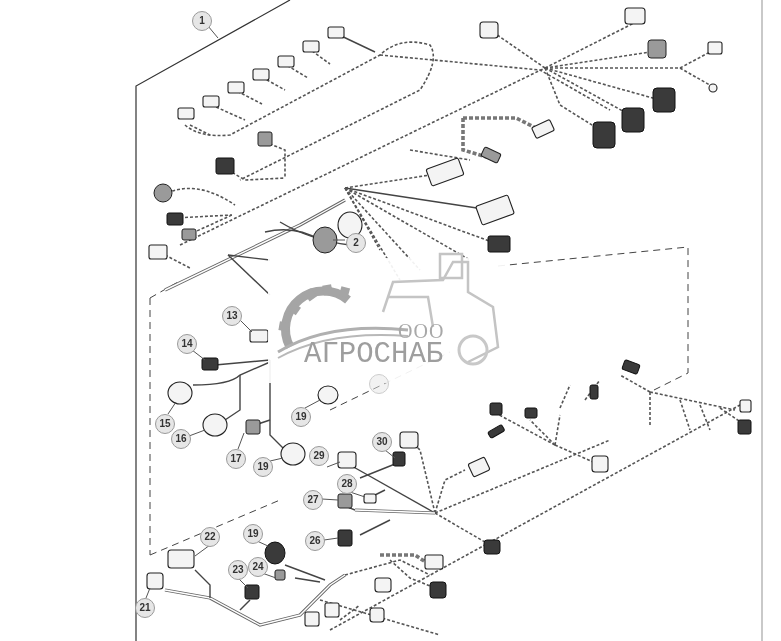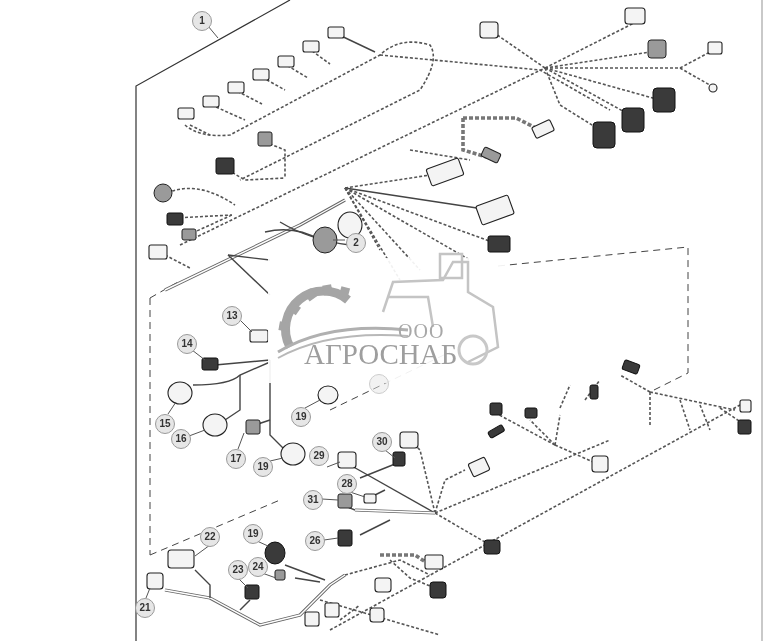--- a/index.html
+++ b/index.html
@@ -19,21 +19,21 @@
   .conn-mid { fill: #9a9a9a; stroke: #222; stroke-width: 1; }
   .right-rule { position: absolute; left: 761px; top: 0; width: 2px; height: 641px; background: #c9c9c9; }
   .callout { position: absolute; width: 18px; height: 18px; border-radius: 50%;
              background: #e6e6e6; border: 1px solid #9a9a9a; color: #333;
              font-size: 10px; font-weight: bold; line-height: 18px; text-align: center;
              box-sizing: content-box; }
   .watermark { position: absolute; left: 268px; top: 252px; width: 240px; height: 135px; }
   .wm-bg { position: absolute; left: 0; top: 6px; width: 240px; height: 125px; background: rgba(255,255,255,0.92); }
   .wm-ooo { position: absolute; left: 130px; top: 68px; font-family: "Liberation Serif", serif;
             font-size: 20px; color: #a8a8a8; letter-spacing: 1px; }
-  .wm-name { position: absolute; left: 36px; top: 86px; font-family: Liberation Serif, serif;
+  .wm-name { position: absolute; left: 36px; top: 86px; font-family: Liberation Mono, monospace;
              font-size: 29px; color: #9e9e9e; letter-spacing: 0px; }
 </style>
 </head>
 <body>
 
 <svg id="diagram" viewBox="0 0 781 641" xmlns="http://www.w3.org/2000/svg">
 
   <g>
     <polyline class="frame" points="290,0 136,86 136,641"></polyline>
   </g>
@@ -279,16 +279,16 @@
 <div class="callout" style="left:226px;top:449px">17</div>
 <div class="callout" style="left:253px;top:457px">19</div>
 <div class="callout" style="left:291px;top:407px">19</div>
 <div class="callout" style="left:369px;top:374px;opacity:0.5"></div>
 <div class="callout" style="left:135px;top:598px">21</div>
 <div class="callout" style="left:200px;top:527px">22</div>
 <div class="callout" style="left:228px;top:560px">23</div>
 <div class="callout" style="left:248px;top:557px">24</div>
 <div class="callout" style="left:243px;top:524px">19</div>
 <div class="callout" style="left:305px;top:531px">26</div>
-<div class="callout" style="left:303px;top:490px">31</div>
+<div class="callout" style="left:303px;top:490px">27</div>
 <div class="callout" style="left:337px;top:474px">28</div>
 <div class="callout" style="left:309px;top:446px">29</div>
 <div class="callout" style="left:372px;top:432px">30</div>
 
 </body></html>

